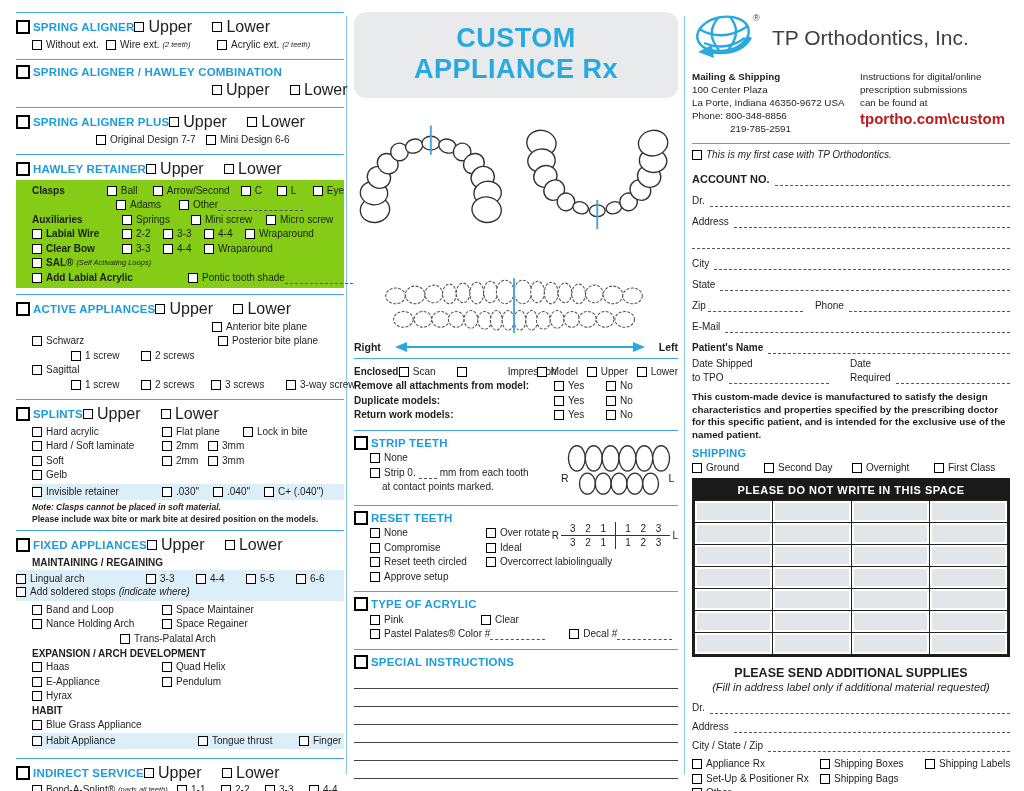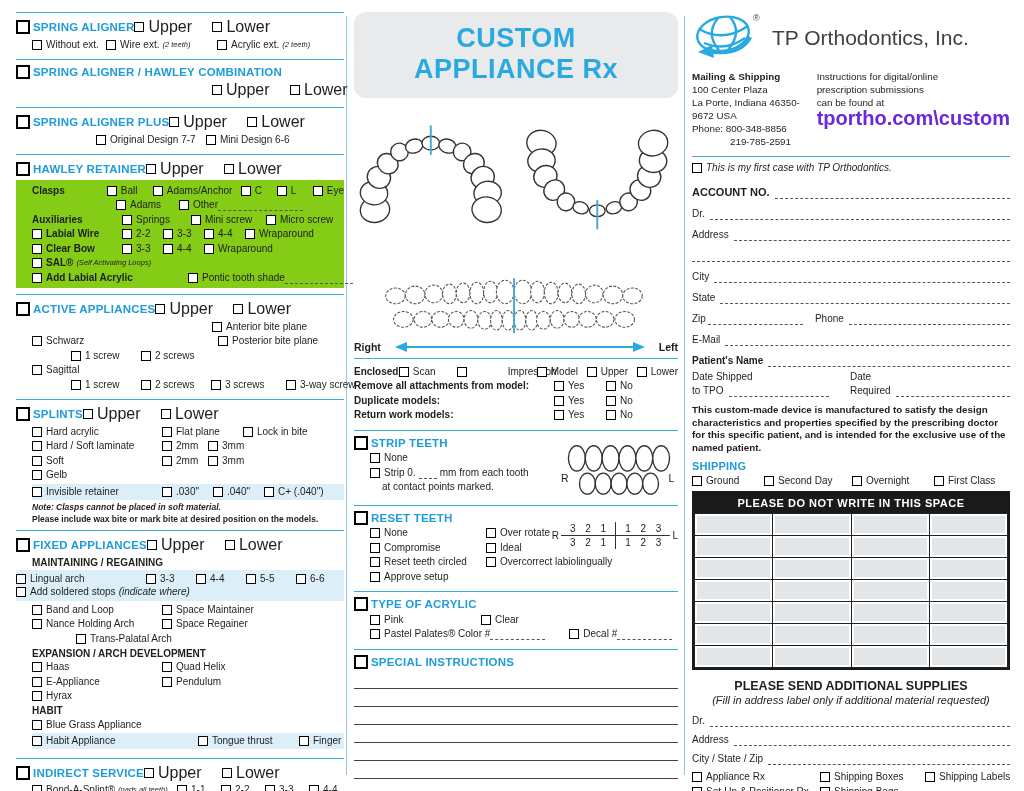--- a/index.html
+++ b/index.html
@@ -43,21 +43,21 @@
   .quad{position:absolute;top:16px;right:0;display:flex;align-items:center;font-size:10px;}
   .qgrid{display:grid;grid-template-columns:auto auto;margin:0 2px;}
   .qcell{padding:1px 9px;word-spacing:7px;}
   .qb{border-bottom:1.3px solid #333;} .qvr{border-right:1.3px solid #333;}
 
   
   .logorow{display:flex;align-items:center;margin-bottom:6px;}
   .coname{font-size:21px;color:#404040;margin-left:8px;}
   .mailgrid{display:flex;font-size:9.8px;line-height:13px;margin-bottom:8px;}
   .mailgrid .mcol1{width:168px;}
-  .urltxt{font-weight:bold;font-size:20px;color:#6d28d9;margin-top:3px;}
+  .urltxt{font-weight:bold;font-size:15px;color:#b91c1c;margin-top:3px;}
   .blrule{border-top:1px solid #3fa9dc;margin:4px 0 5px;}
   .frow{display:flex;align-items:flex-end;font-size:10px;margin:4px 0;height:17px;}
   .flab{flex:none;margin-right:2px;padding-bottom:1px;}
   .legal{font-size:9.8px;font-weight:bold;line-height:12.5px;margin:7px 0 6px;}
   .offbox{border:2px solid #1a1a1a;margin-top:4px;}
   .offbar{background:#1a1a1a;color:#fff;font-weight:bold;font-size:11px;text-align:center;
           letter-spacing:.5px;padding:4px 0;}
   .offtable{width:100%;border-collapse:collapse;}
   .offtable td{height:19px;background:#e3e6e8;border:1px solid #222;box-shadow:inset 0 0 0 2px #fff;}
   .suptitle{text-align:center;font-weight:bold;font-size:12.5px;margin-top:9px;}
@@ -169,21 +169,21 @@
     </div>
     <div class="hawbg">
       <div class="r ind">
         <span class="b w84">Clasps</span>
         <span class="item w40">
             <span class="cb"></span>
             <span>Ball</span>
           </span>
         <span class="item w82">
             <span class="cb"></span>
-            <span>Adams/Anchor</span>
+            <span>Arrow/Second</span>
           </span>
         <span class="item w30">
             <span class="cb"></span>
             <span>C</span>
           </span>
         <span class="item w30">
             <span class="cb"></span>
             <span>L</span>
           </span>
         <span class="item">
@@ -490,21 +490,21 @@
     <div class="r ind">
       <span class="item w124">
           <span class="cb"></span>
           <span>Nance Holding Arch</span>
         </span>
       <span class="item">
           <span class="cb"></span>
           <span>Space Regainer</span>
         </span>
     </div>
-    <div class="r" style="margin-left:60px;">
+    <div class="r" style="margin-left:104px;">
       <span class="item">
           <span class="cb"></span>
           <span>Trans-Palatal Arch</span>
         </span>
     </div>
     <div class="subhdr">EXPANSION / ARCH DEVELOPMENT</div>
     <div class="r ind">
       <span class="item w124">
           <span class="cb"></span>
           <span>Haas</span>

